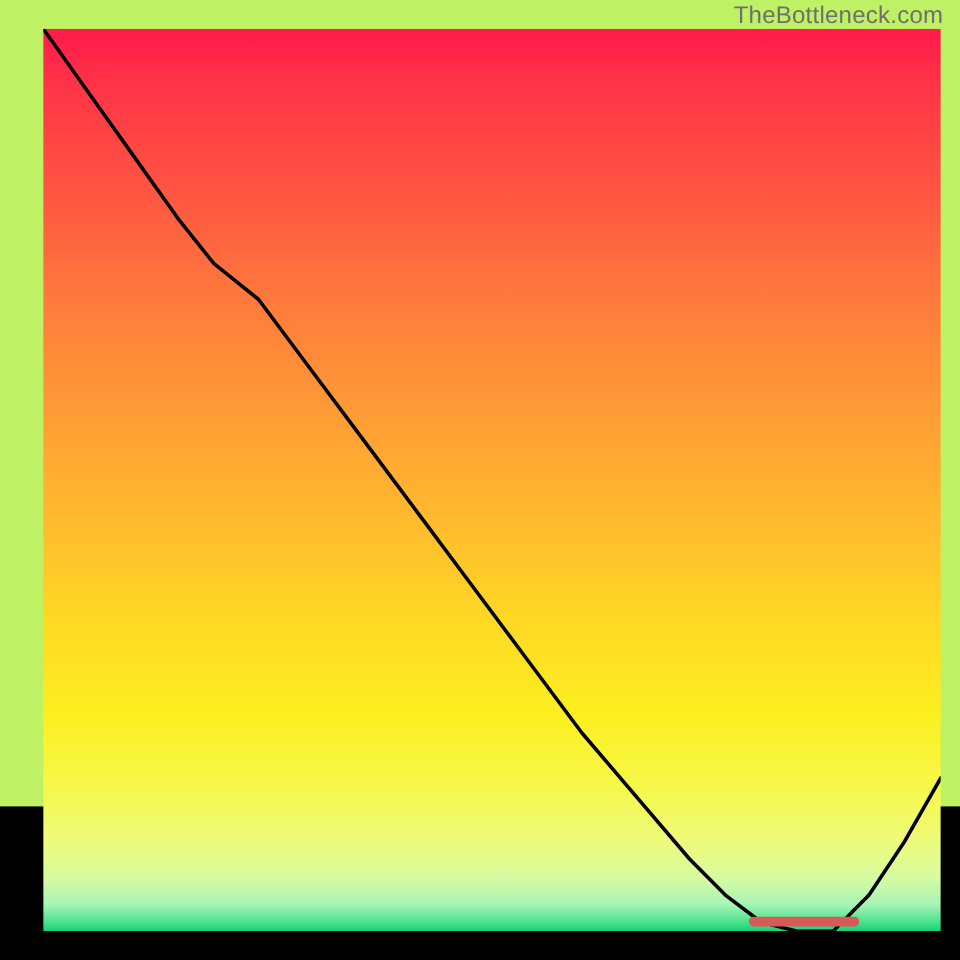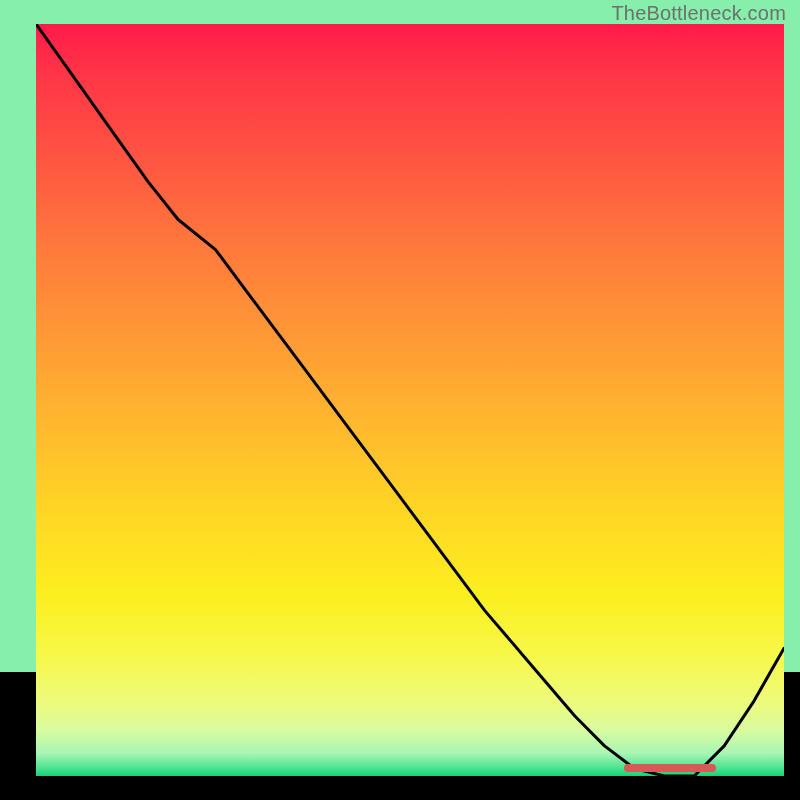--- a/index.html
+++ b/index.html
@@ -10,21 +10,21 @@
     background: #000;
     overflow: hidden;
     font-family: Arial, Helvetica, sans-serif;
   }
   .frame {
     position: absolute;
     top: 0;
     left: 0;
     width: 800px;
     height: 672px;
-    background: #86efac;
+    background: #bef264;
   }
   .plot {
     position: absolute;
     
     left: 36px;
     top: 24px;
     width: 748px;  
     height: 752px; 
     overflow: hidden;
   }

